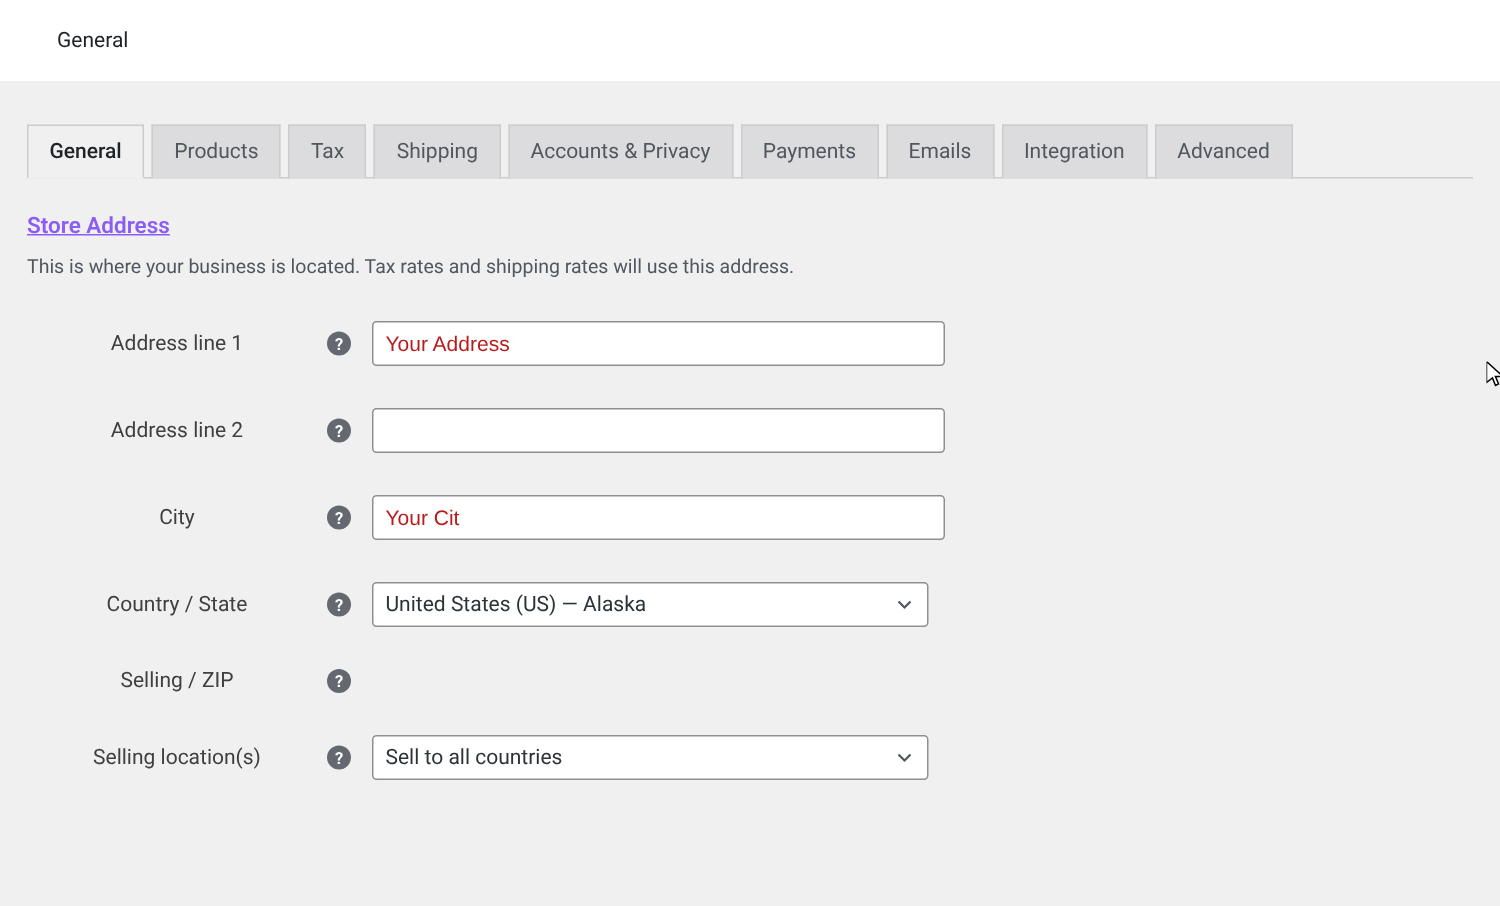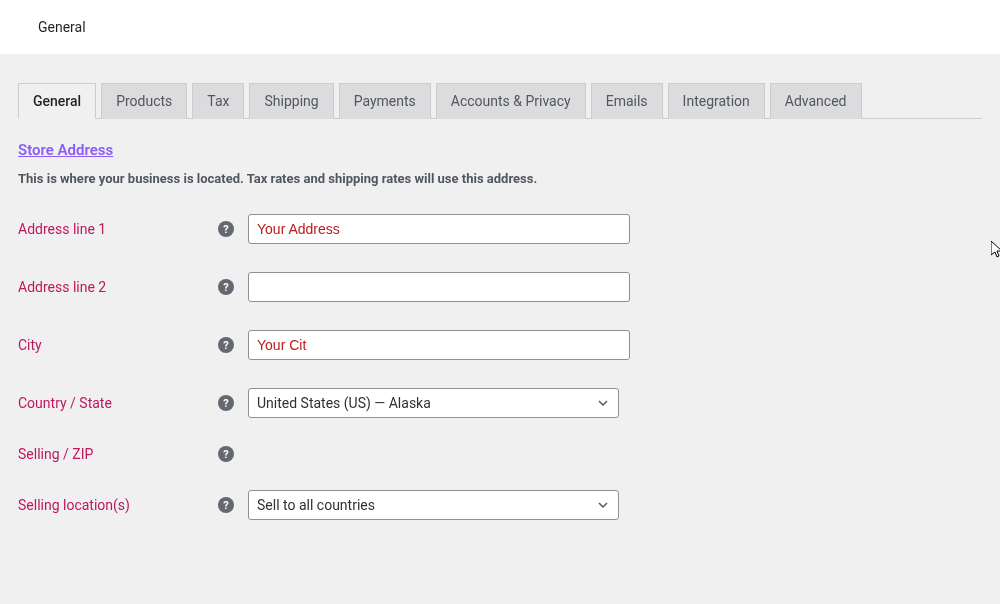--- a/index.html
+++ b/index.html
@@ -4,23 +4,23 @@
   <style>
     * { box-sizing: border-box; margin: 0; padding: 0; }
     body { font-family: -apple-system, BlinkMacSystemFont, "Segoe UI", Roboto, sans-serif; background: #f0f0f1; color: #1d2327; width: 1000px; height: 604px; overflow: hidden; }
     .topbar { background: #fff; height: 54px; display: flex; align-items: center; padding: 0 38px; }
     .topbar-title { font-size: 14px; color: #1d2327; }
     .content { padding: 0 18px; }
     .tabs { display: flex; margin-top: 28px; border-bottom: 1px solid #ccc; }
     .tab { background: #dcdcde; border: 1px solid #ccc; border-bottom: none; padding: 9px 14px; margin-right: 5px; font-size: 14px; color: #50575e; cursor: pointer; position: relative; top: 1px; }
     .tab.active { background: #f0f0f1; border-bottom: 1px solid #f0f0f1; color: #1d2327; font-weight: 500; }
     .section-title { font-size: 15px; font-weight: 600; margin-top: 22px; margin-bottom: 12px; color: #8b5cf6; text-decoration: underline; }
-    .section-desc { font-size: 13px; color: #50575e; margin-bottom: 28px; font-weight: bold; }
+    .section-desc { font-size: 13px; color: #50575e; margin-bottom: 28px; }
     .form-row { display: flex; align-items: center; margin-bottom: 28px; }
-    .form-label { width: 200px; font-size: 14px; color: #be185d; }
+    .form-label { width: 200px; font-size: 14px; color: #404040; text-align: center; }
     .help-icon { width: 16px; height: 16px; border-radius: 50%; background: #646970; color: #fff; display: inline-flex; align-items: center; justify-content: center; font-size: 11px; font-weight: bold; margin-right: 14px; cursor: help; }
     .text-input { width: 382px; height: 30px; padding: 0 8px; border: 1px solid #8c8f94; border-radius: 3px; font-size: 14px; color: #b91c1c; background: #fff; }
     .select-wrap { position: relative; width: 371px; }
     .select-input { width: 100%; height: 30px; padding: 0 30px 0 8px; border: 1px solid #8c8f94; border-radius: 3px; font-size: 14px; color: #2c3338; background: #fff; appearance: none; cursor: pointer; display: flex; align-items: center; }
     .chevron { position: absolute; right: 10px; top: 50%; transform: translateY(-50%); pointer-events: none; }
     .cursor { position: absolute; left: 991px; top: 241px; }
   </style>
 </head>
 <body>
 
@@ -28,22 +28,22 @@
   <span class="topbar-title">General</span>
 </div>
 
 <div class="content">
 
   <div class="tabs">
     <div class="tab active">General</div>
     <div class="tab">Products</div>
     <div class="tab">Tax</div>
     <div class="tab">Shipping</div>
+    <div class="tab">Accounts &amp; Privacy</div>
     <div class="tab">Payments</div>
-    <div class="tab">Accounts &amp; Privacy</div>
     <div class="tab">Emails</div>
     <div class="tab">Integration</div>
     <div class="tab">Advanced</div>
   </div>
 
   <h2 class="section-title">Store Address</h2>
   <p class="section-desc">This is where your business is located. Tax rates and shipping rates will use this address.</p>
 
   <div class="form-row">
     <label class="form-label">Address line 1</label>

